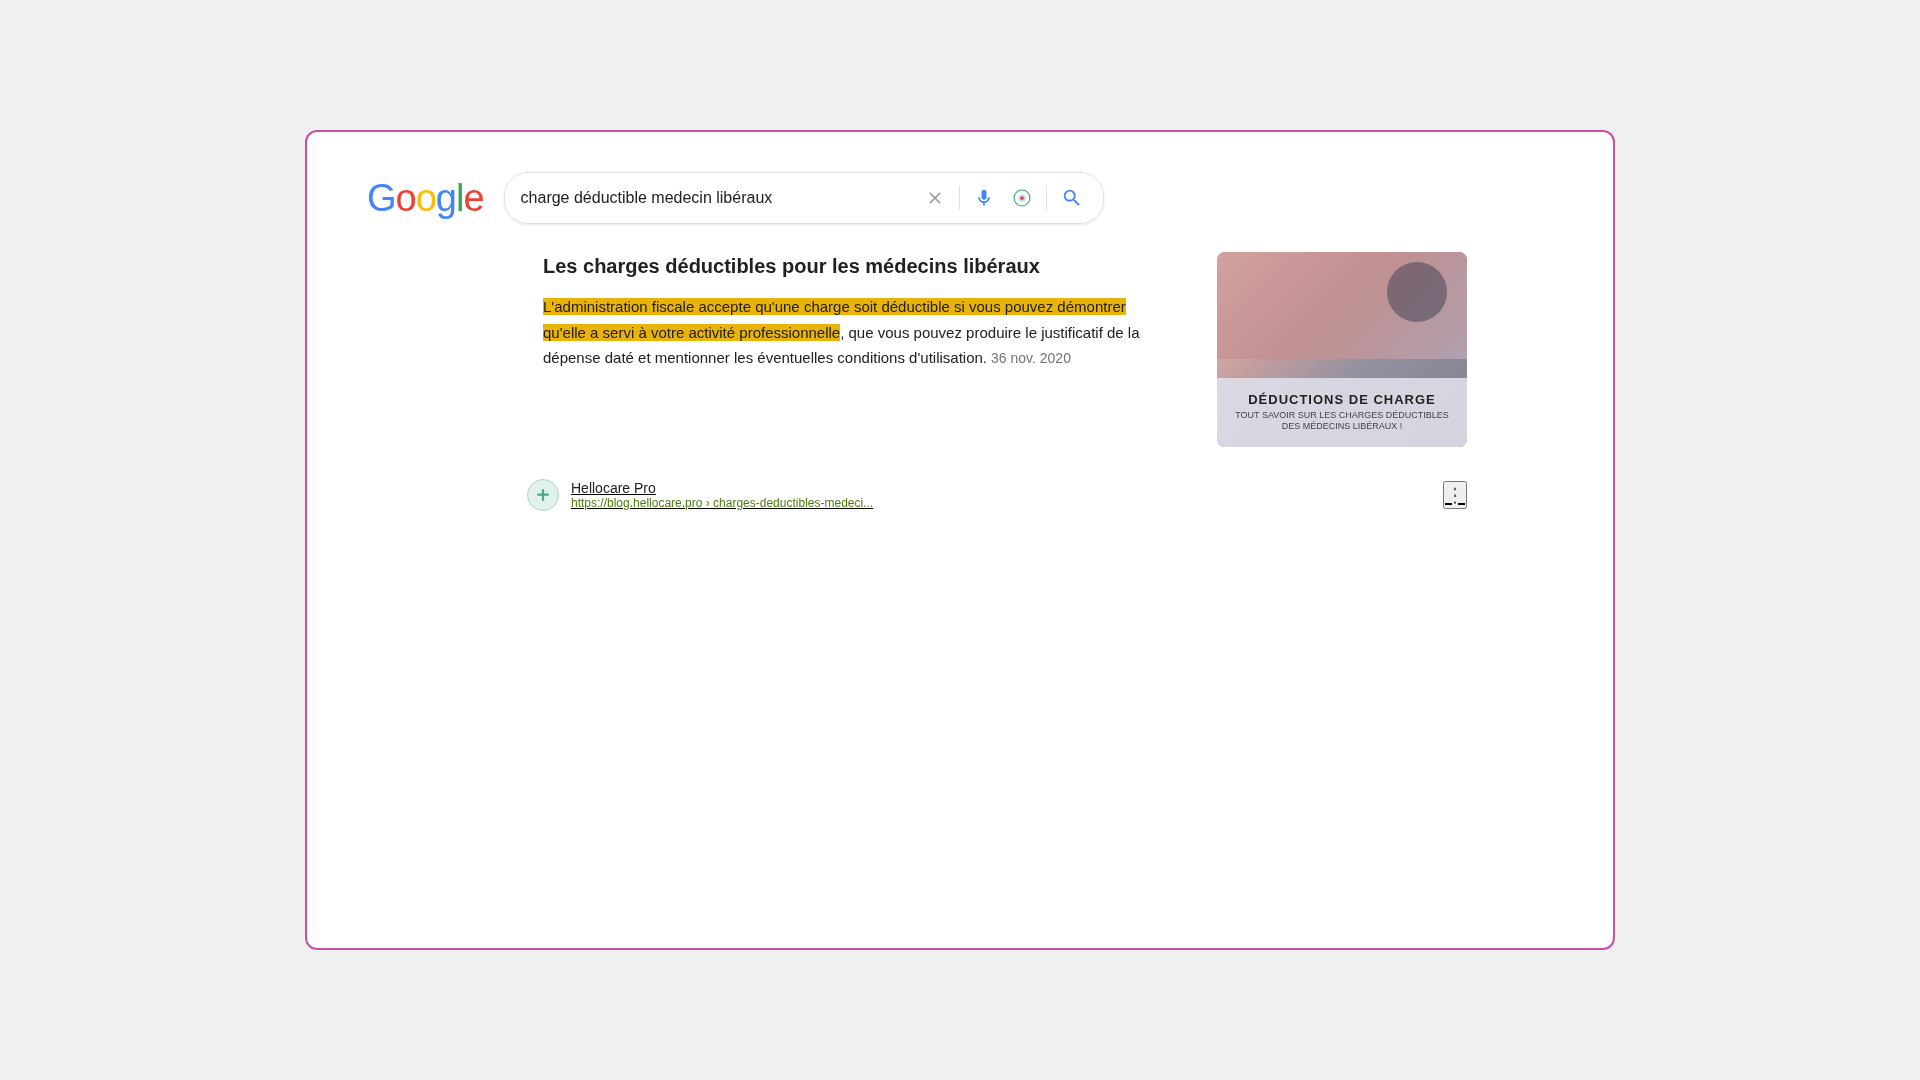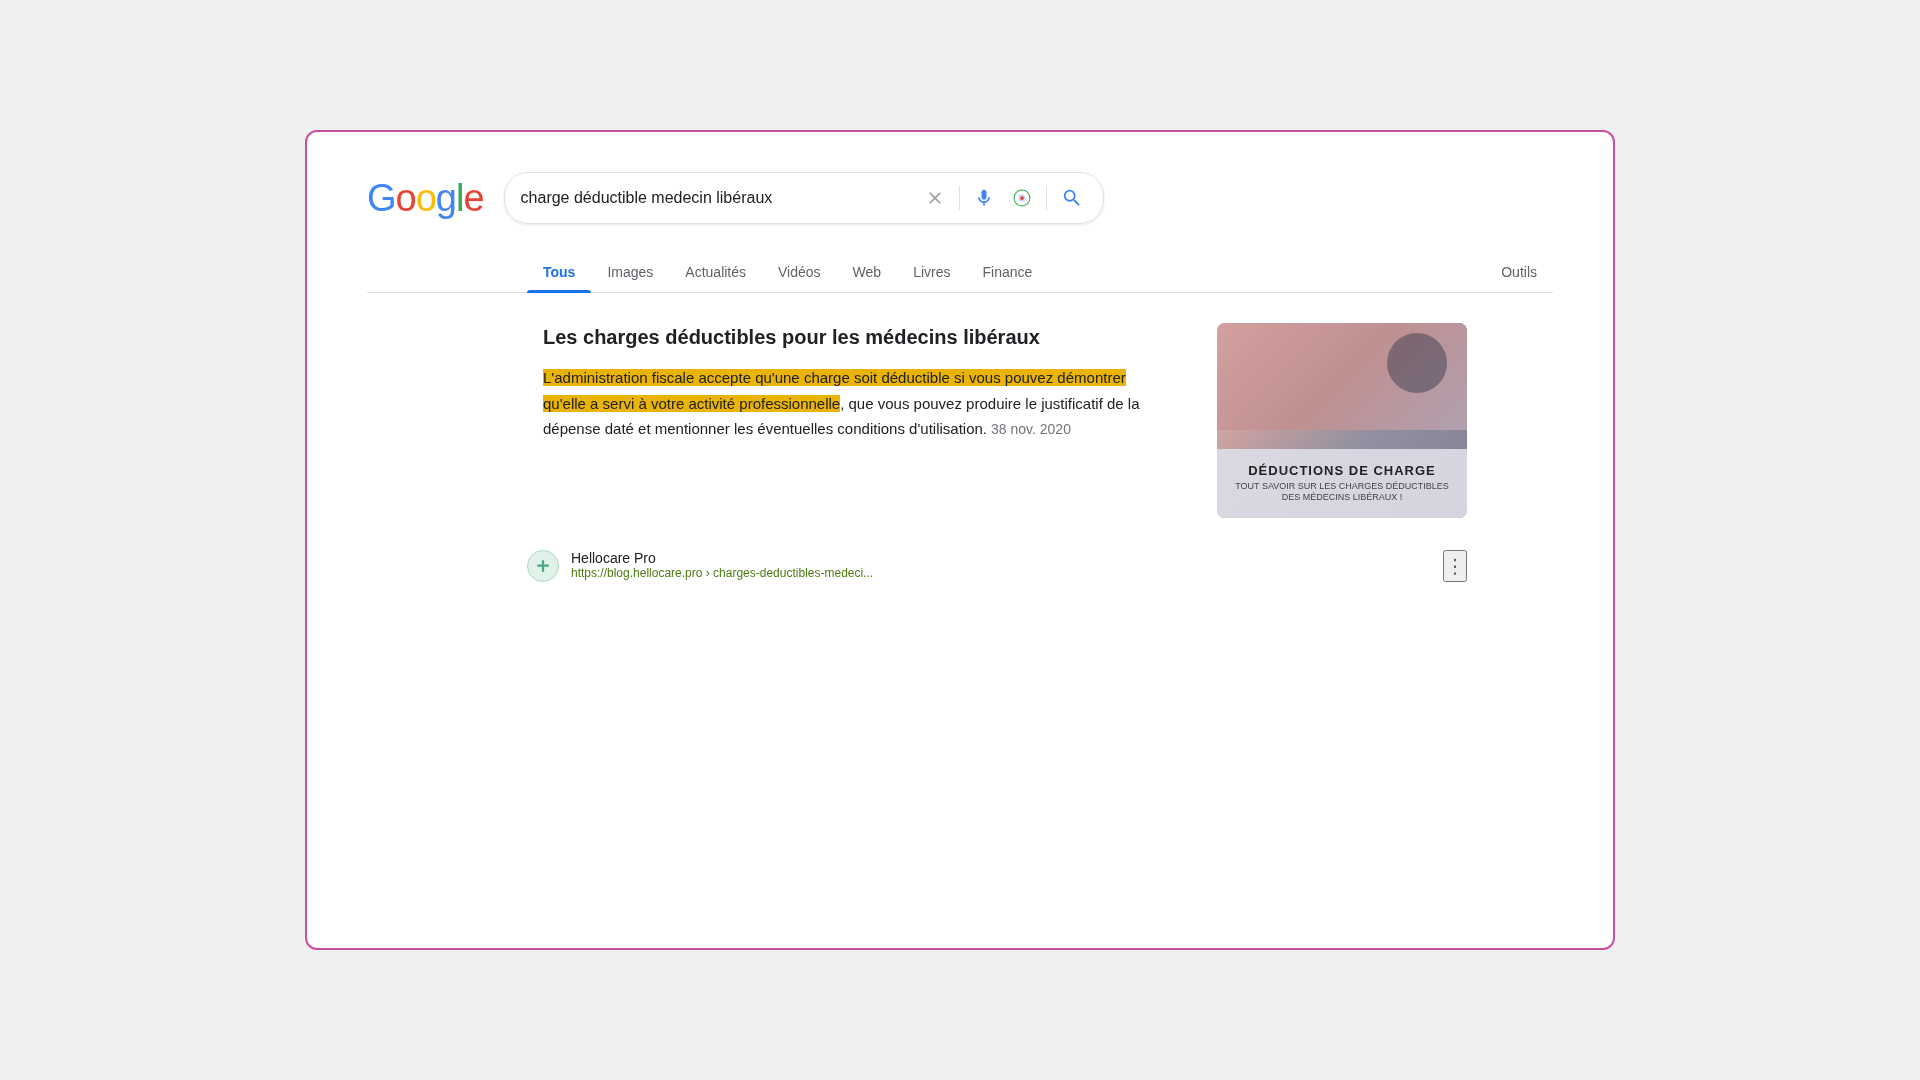--- a/index.html
+++ b/index.html
@@ -214,22 +214,24 @@
       right: 20px;
       width: 60px;
       height: 60px;
       border-radius: 50%;
       background: rgba(60,60,80,0.5);
     }
 
     
     .source-row {
       display: flex;
+      align-items: center;
       gap: 12px;
       margin-bottom: 4px;
+      text-decoration: underline;
     }
     .source-favicon {
       width: 32px;
       height: 32px;
       border-radius: 50%;
       background: #e0f2e9;
       border: 1px solid #b0d8c0;
       display: flex;
       align-items: center;
       justify-content: center;
@@ -303,38 +305,28 @@
           <div class="divider-v"></div>
           <button class="icon-btn search-icon" title="Search">
             <svg xmlns="http://www.w3.org/2000/svg" viewBox="0 0 24 24" width="22" height="22" fill="#4285F4">
               <path d="M15.5 14h-.79l-.28-.27A6.47 6.47 0 0 0 16 9.5 6.5 6.5 0 1 0 9.5 16c1.61 0 3.09-.59 4.23-1.57l.27.28v.79l5 4.99L20.49 19l-4.99-5zm-6 0C7.01 14 5 11.99 5 9.5S7.01 5 9.5 5 14 7.01 14 9.5 11.99 14 9.5 14z"></path>
             </svg>
           </button>
         </div>
       </div>
     </div>
 
-    <div class="tabs-row">
-      <a class="tab-item active">Tous</a>
-      <a class="tab-item">Images</a>
-      <a class="tab-item">Actualités</a>
-      <a class="tab-item">Vidéos</a>
-      <a class="tab-item">Web</a>
-      <a class="tab-item">Livres</a>
-      <a class="tab-item">Finance</a>
-      <a class="tab-tools">Outils</a>
-    </div>
 
     <div class="results-area">
 
       <div class="featured-snippet">
         <div class="snippet-text-col">
           <div class="snippet-title">Les charges déductibles pour les médecins libéraux</div>
           <div class="snippet-body">
-            <span class="snippet-highlight">L'administration fiscale accepte qu'une charge soit déductible si vous pouvez démontrer qu'elle a servi à votre activité professionnelle</span><span>, que vous pouvez produire le justificatif de la dépense daté et mentionner les éventuelles conditions d'utilisation.</span><span class="snippet-date">38 nov. 2020</span>
+            <span class="snippet-highlight">L'administration fiscale accepte qu'une charge soit déductible si vous pouvez démontrer qu'elle a servi à votre activité professionnelle</span><span>, que vous pouvez produire le justificatif de la dépense daté et mentionner les éventuelles conditions d'utilisation.</span><span class="snippet-date">36 nov. 2020</span>
           </div>
         </div>
         <div class="snippet-image-col">
           <div class="snippet-image">
             <div class="snippet-image-bg"></div>
             <div class="snippet-image-circle"></div>
             <div class="snippet-image-overlay">
               <div class="snippet-image-text1">DÉDUCTIONS DE CHARGE</div>
               <div class="snippet-image-text2">TOUT SAVOIR SUR LES CHARGES DÉDUCTIBLES DES
 MÉDECINS LIBÉRAUX !</div>

